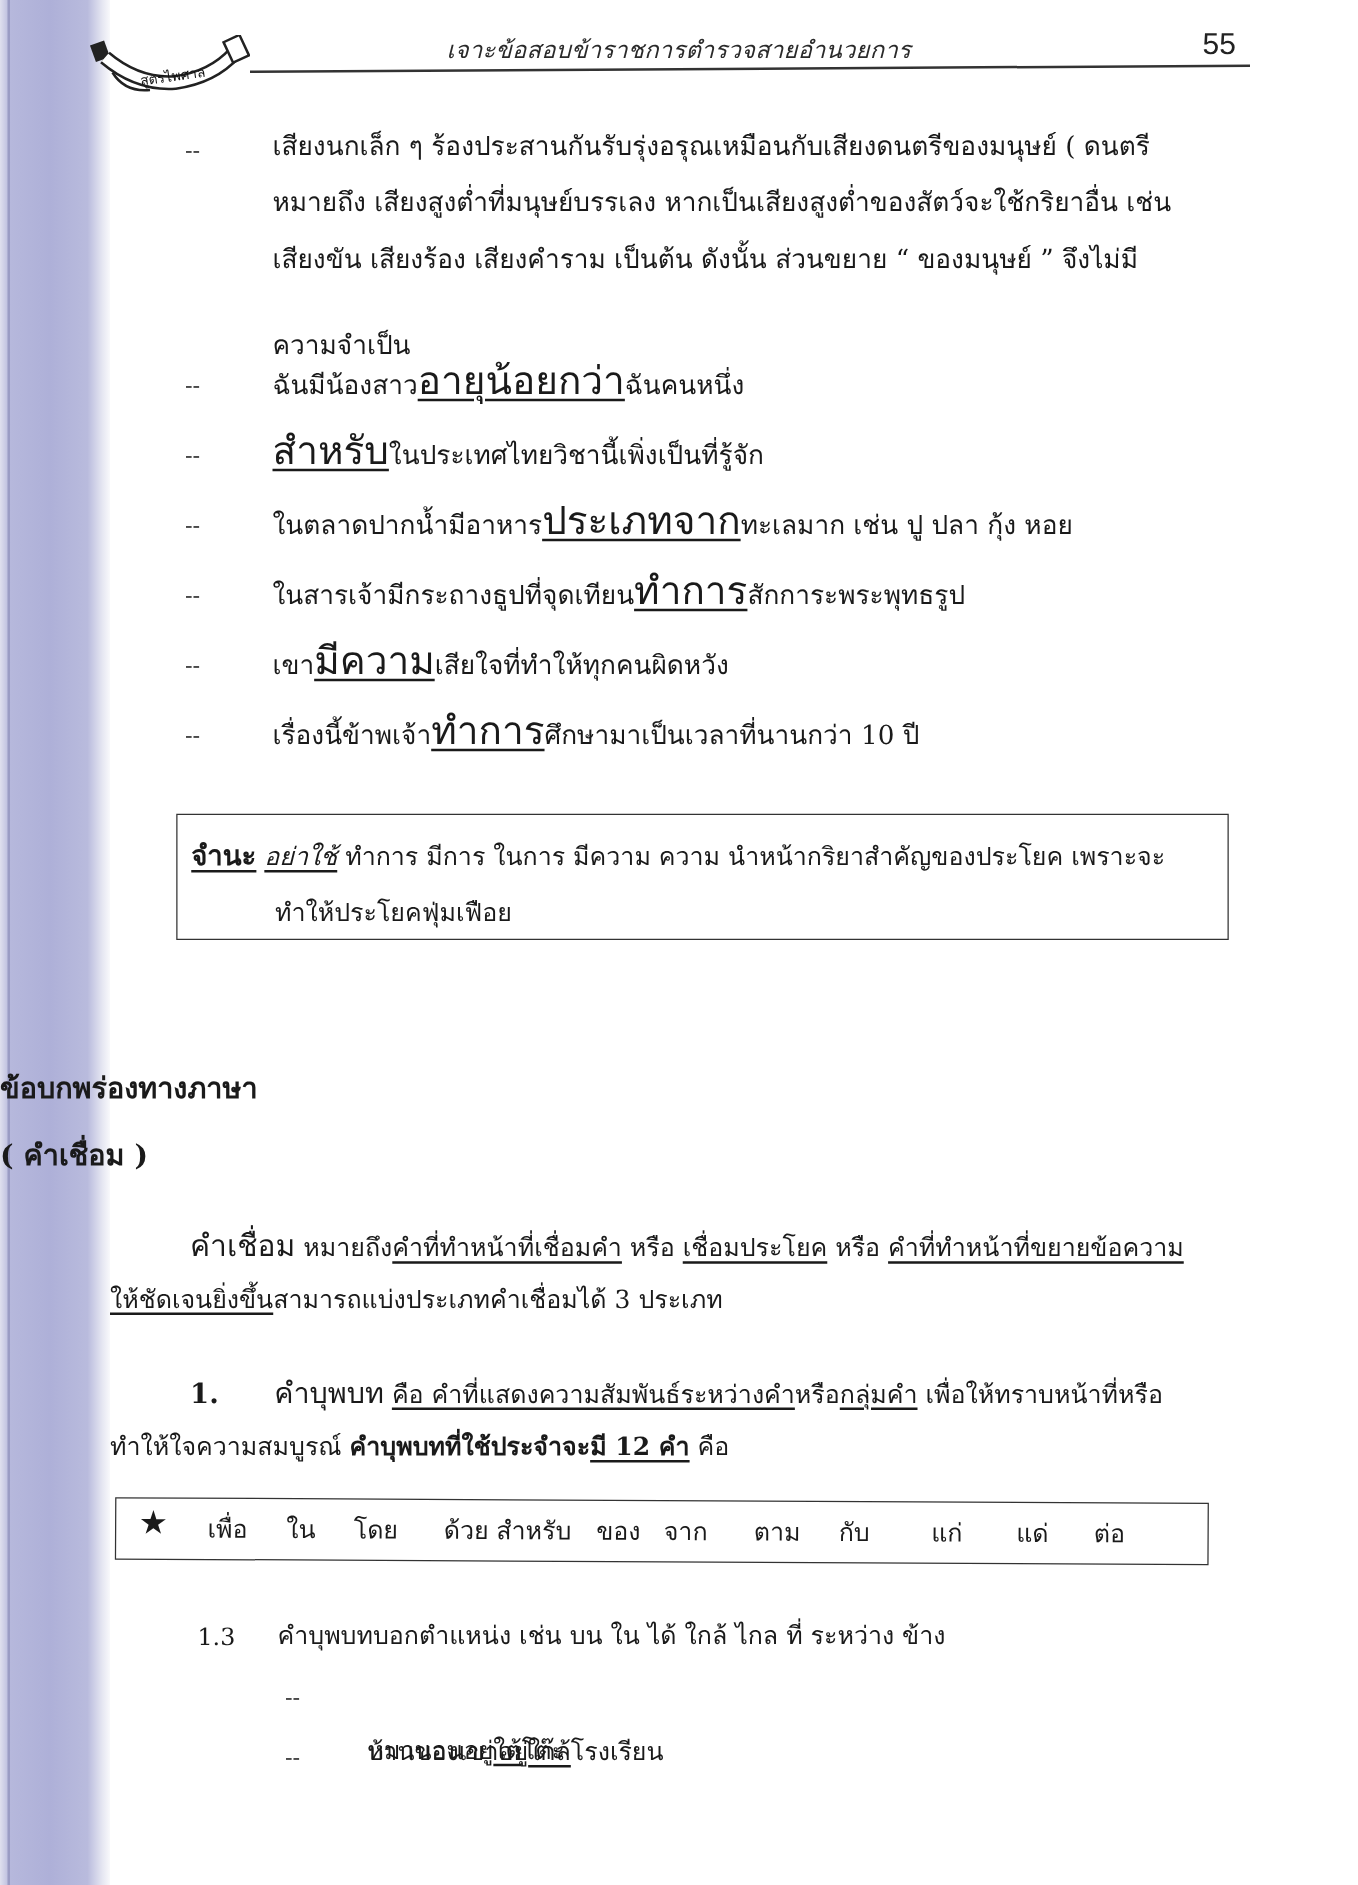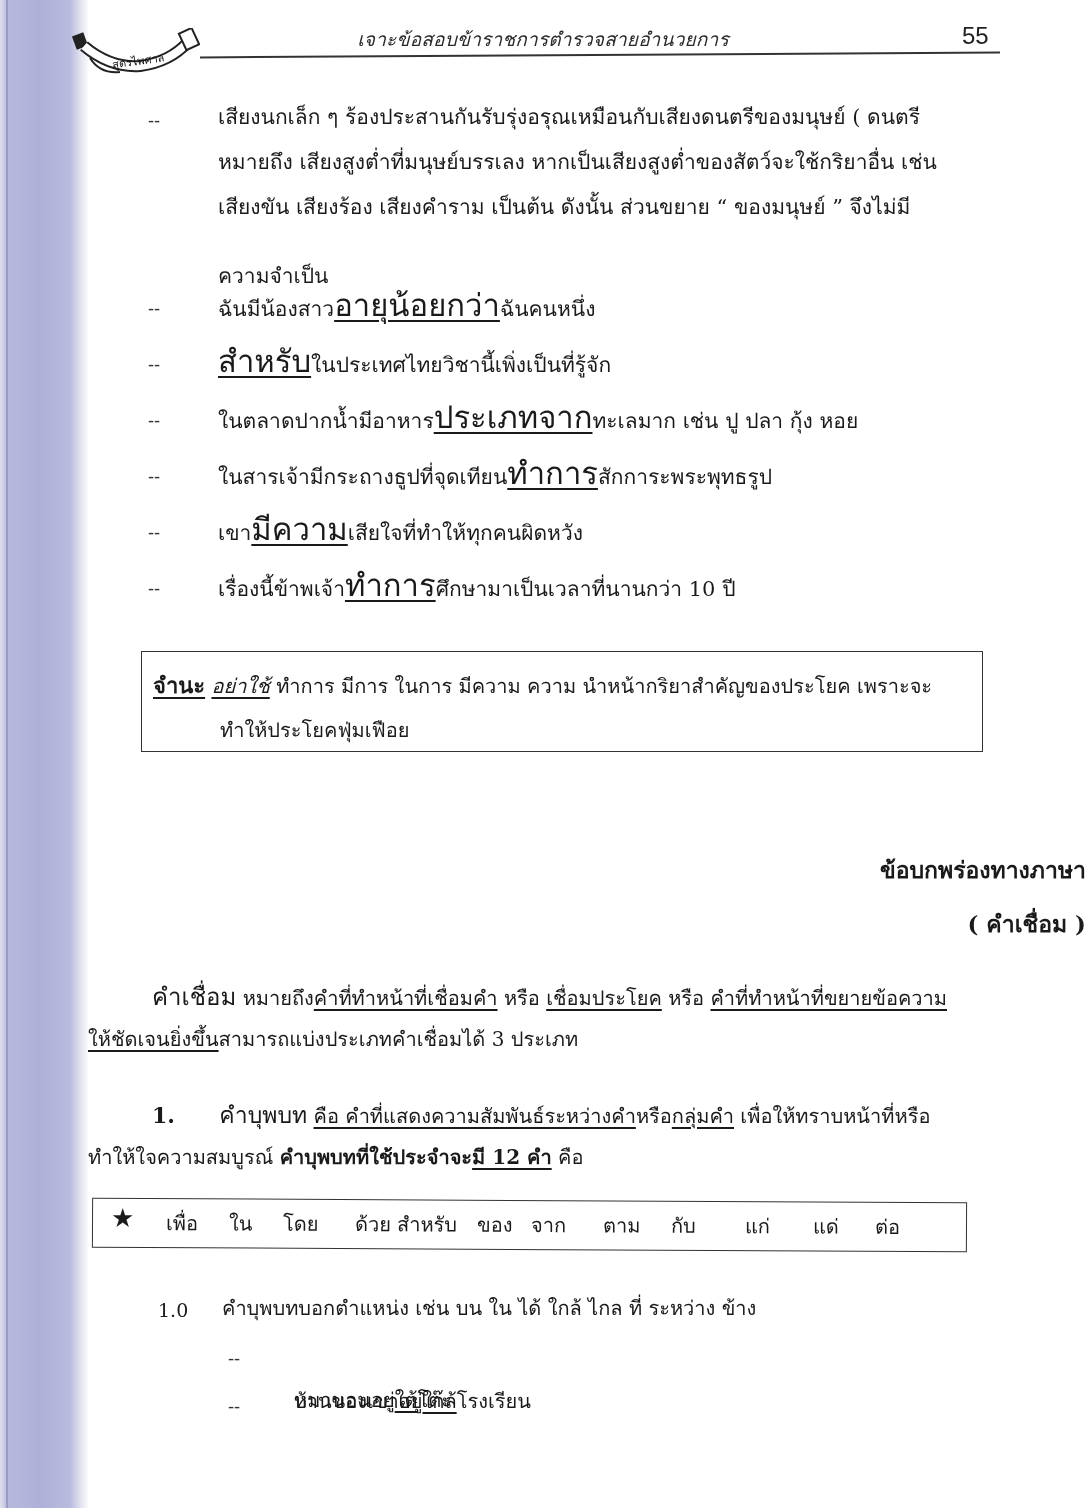--- a/index.html
+++ b/index.html
@@ -23,21 +23,21 @@
   .header-rule { position:absolute; left:200px; top:54px; width:800px; height:2px; background:#333; transform:rotate(-0.35deg); }
   .logo { position:absolute; left:70px; top:28px; width:130px; height:48px; }
   .line { position:absolute; font-size:21px; white-space:nowrap; line-height:30px; }
   .dash { position:absolute; font-size:18px; color:#333; }
   u { text-decoration-thickness:1.5px; text-underline-offset:4px; }
   .big-u { font-family:"DejaVu Sans", sans-serif; font-size:31px; }
   .note-box {
     position:absolute; left:141px; top:651px; width:842px; height:101px;
     border:1.5px solid #333; box-sizing:border-box;
   }
-  .heading { position:absolute; left:0; width:1086px; text-align:right; font-weight:bold; font-size:23px; }
+  .heading { position:absolute; left:0; width:1086px; text-align:left; font-weight:bold; font-size:23px; }
   .prep-box {
     position:absolute; left:92px; top:1200px; width:875px; height:50px;
     border:1.5px solid #333; box-sizing:border-box; transform:rotate(0.3deg);
   }
   .prep-row { position:absolute; left:18px; top:8px; font-size:20px; }
   .prep-row span { position:absolute; white-space:nowrap; }
 </style>
 </head>
 <body>
 
@@ -147,21 +147,21 @@
     <span style="left:366px;">ของ</span>
     <span style="left:420px;">จาก</span>
     <span style="left:492px;">ตาม</span>
     <span style="left:560px;">กับ</span>
     <span style="left:634px;">แก่</span>
     <span style="left:702px;">แด่</span>
     <span style="left:764px;">ต่อ</span>
   </div>
 </div>
 
-<div class="line" style="left:158px;top:1295px;font-size:19px;">1.0</div>
+<div class="line" style="left:158px;top:1295px;font-size:19px;">1.3</div>
 <div class="line" style="left:222px;top:1293px;font-size:20px;">คำบุพบทบอกตำแหน่ง  เช่น    บน   ใน   ได้   ใกล้    ไกล    ที่   ระหว่าง    ข้าง</div>
 
 <div>
   <span class="dash" style="left:228px;top:1348px;">--</span>
   <div class="line" style="left:294px;top:1338px;font-size:20px;margin-top:47px;">
     <span>หมานอนอยู่</span><u>ใต้</u><span>โต๊ะ</span>
   </div>
 </div>
 <div>
   <span class="dash" style="left:228px;top:1396px;">--</span>

